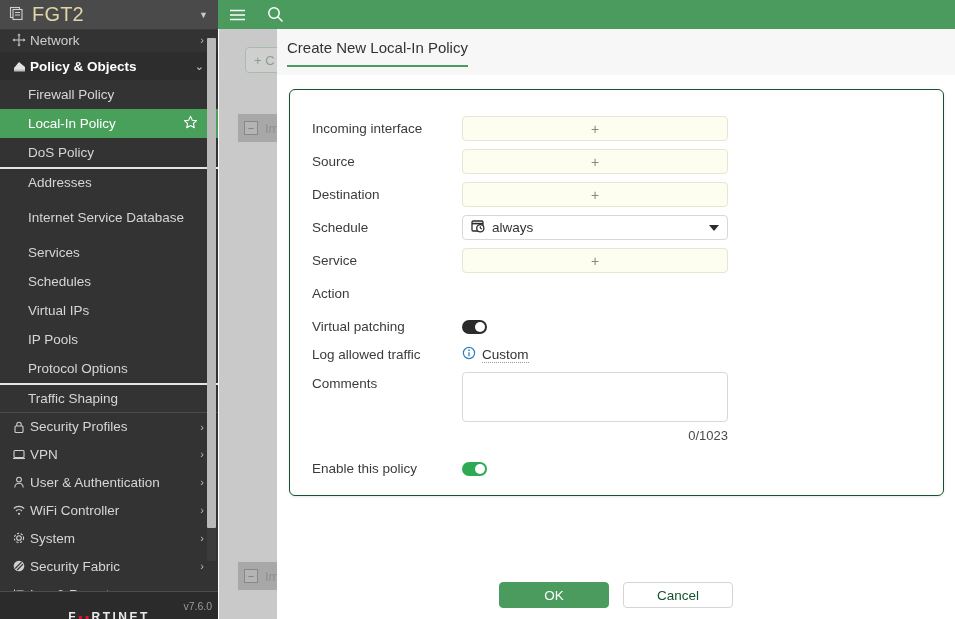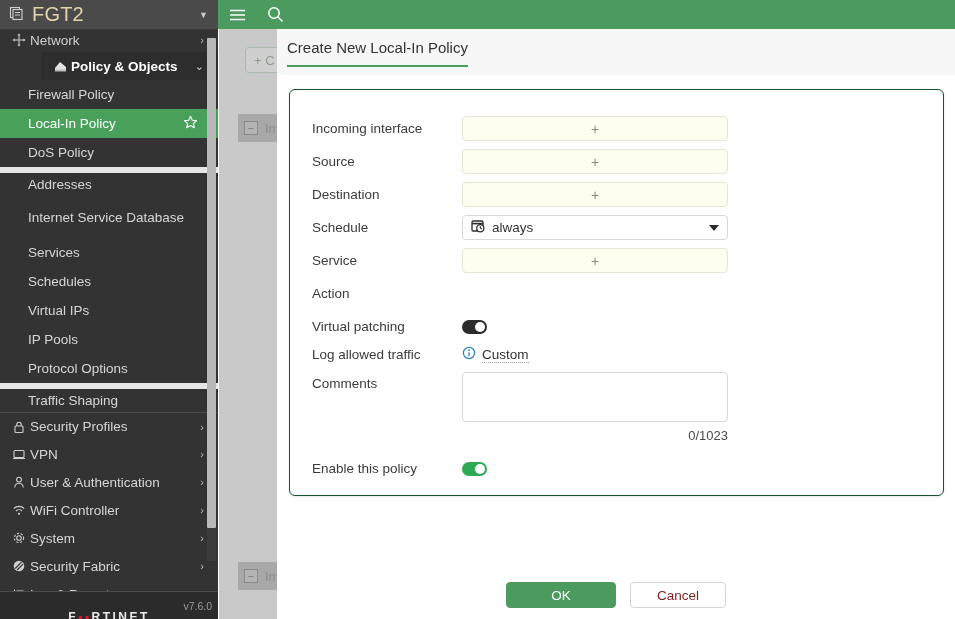--- a/index.html
+++ b/index.html
@@ -39,35 +39,35 @@
     height: 24px; padding-left: 8px; margin-top: -2px;
     color: #cfcfcf; font-size: 13.5px;
   }
   .nav-top .ico { width: 22px; display: flex; align-items: center; justify-content: center; }
   .nav-top .chev { margin-left: auto; margin-right: 14px; color: #bdbdbd; font-size: 11px; }
 
   .nav-group {
     display: flex; align-items: center;
     height: 28px; padding-left: 8px;
     background: #2d2d2d; color: #ffffff;
-    font-weight: bold; font-size: 13.5px; margin-left: 41px;
+    font-weight: bold; font-size: 13.5px;
   }
   .nav-group .ico { width: 22px; display: flex; align-items: center; justify-content: center; }
   .nav-group .chev { margin-left: auto; margin-right: 14px; font-weight: normal; color: #cfcfcf; font-size: 11px; }
 
   .nav-sub {
     display: flex; align-items: center;
     height: 29px; padding-left: 28px;
     color: #d6d6d6; font-size: 13.5px;
     background: #333333;
   }
   .nav-sub.active { background: #49a05b; color: #ffffff; }
   .nav-sub.active .star { margin-left: auto; margin-right: 20px; }
   .nav-sub.tall { height: 42px; line-height: 17px; align-items: center; }
-  .nav-sub.sep { border-top: 6px solid #e5e5e5; }
+  .nav-sub.sep { border-top: 2px solid #e5e5e5; }
 
   .nav-main {
     display: flex; align-items: center;
     height: 28px; padding-left: 8px;
     color: #d6d6d6; font-size: 13.5px;
   }
   .nav-main .ico { width: 22px; display: flex; align-items: center; justify-content: center; }
   .nav-main .chev { margin-left: auto; margin-right: 14px; color: #bdbdbd; font-size: 11px; }
   .nav-main.top-sep { border-top: 1px solid #4c4c4c; }
 
@@ -232,21 +232,21 @@
   #dlg-actions {
     position: absolute; left: 0; bottom: 11px; width: 678px;
     display: flex; justify-content: center; gap: 14px;
   }
   .btn {
     height: 26px; border-radius: 4px; font-size: 13.5px;
     display: flex; align-items: center; justify-content: center;
     cursor: pointer;
   }
   .btn.primary { width: 110px; background: #4b9b5e; color: #ffffff; border: 1px solid #4b9b5e; }
-  .btn.secondary { width: 96px; background: #ffffff; color: #7f1d1d; border: 1px solid #d5d5d5; }
+  .btn.secondary { width: 110px; background: #ffffff; color: #14532d; border: 1px solid #d5d5d5; }
 </style>
 </head>
 <body>
 
 <div id="root">
 
   <div id="sidebar">
 
     <div id="device-bar">
       <span>

